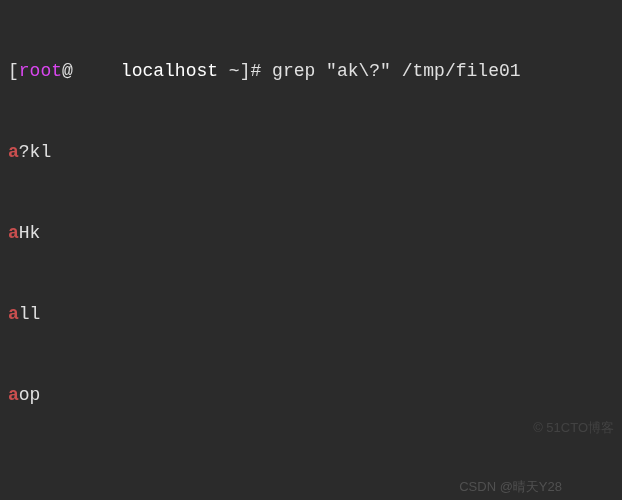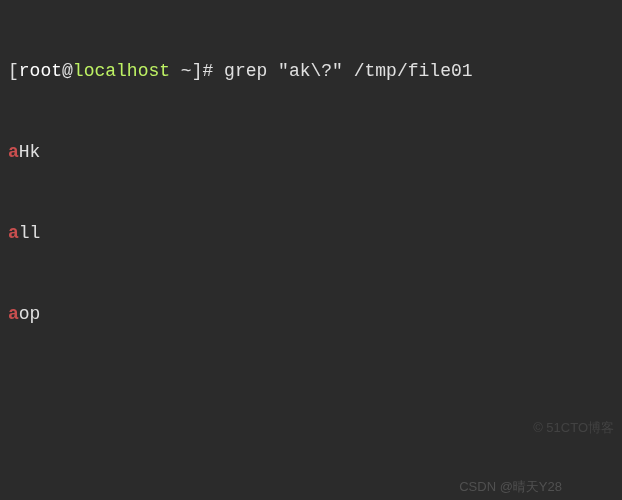--- a/index.html
+++ b/index.html
@@ -18,23 +18,23 @@
       height: 500px;
       overflow: hidden;
     }
     .terminal {
       white-space: pre;
     }
     .line {
       min-height: 27px;
     }
     .bracket { color: #e0e0e0; }
-    .user-root { color: #ffffff; }
+    .user-root { color: #d946ef; }
     .at { color: #e0e0e0; }
-    .host { color: #bef264; }
+    .host { color: #ffffff; padding-left: 48px; }
     .path { color: #e0e0e0; }
     .prompt-end { color: #e0e0e0; }
     .cmd { color: #e0e0e0; }
     .match-a { color: #c94f4f; font-weight: bold; }
     .output-rest { color: #e0e0e0; }
     .watermark-right {
       position: absolute;
       right: 8px;
       top: 410px;
       color: rgba(200,200,200,0.15);
@@ -50,20 +50,21 @@
       font-size: 13px;
       font-family: sans-serif;
       margin-left: 35px;
     }
   </style>
 </head>
 <body>
 
 <div class="terminal">
   <div class="line"><span class="bracket">[</span><span class="user-root">root</span><span class="at">@</span><span class="host">localhost</span><span class="path"> ~</span><span class="bracket">]</span><span class="prompt-end"># </span><span class="cmd">grep "ak\?" /tmp/file01</span></div>
+  <div class="line"><span class="match-a">a</span><span class="output-rest">?kl</span></div>
   <div class="line"><span class="match-a">a</span><span class="output-rest">Hk</span></div>
   <div class="line"><span class="match-a">a</span><span class="output-rest">ll</span></div>
   <div class="line"><span class="match-a">a</span><span class="output-rest">op</span></div>
   
   
   
   
   
   
   

